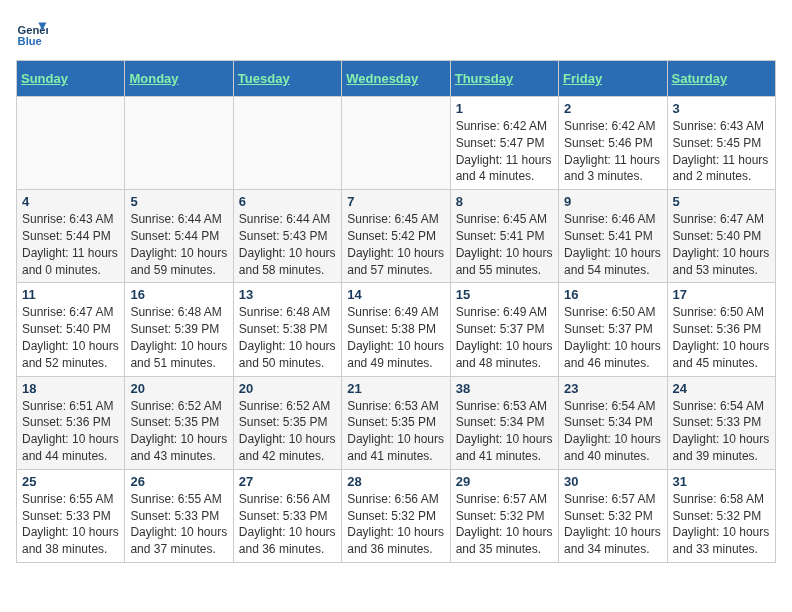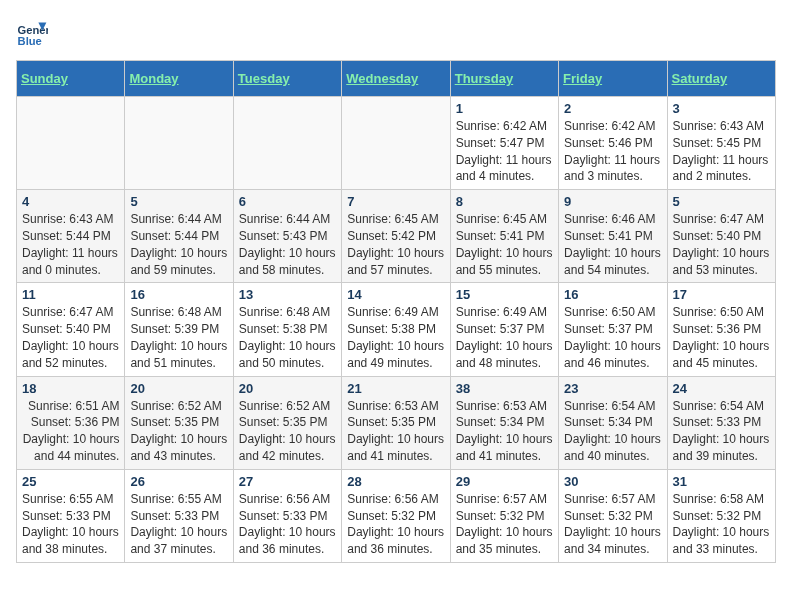--- a/index.html
+++ b/index.html
@@ -221,21 +221,21 @@
         <td>
           <span class="day-num">17</span>
           <div class="day-info" style="white-space: pre-line;">Sunrise: 6:50 AM
 Sunset: 5:36 PM
 Daylight: 10 hours and 45 minutes.</div>
         </td>
       </tr>
       <tr>
         <td>
           <span class="day-num">18</span>
-          <div class="day-info" style="white-space: pre-line; text-align: right;">Sunrise: 6:51 AM
+          <div class="day-info" style="white-space: pre-line;">Sunrise: 6:51 AM
 Sunset: 5:36 PM
 Daylight: 10 hours and 44 minutes.</div>
         </td>
         <td>
           <span class="day-num">20</span>
           <div class="day-info" style="white-space: pre-line;">Sunrise: 6:52 AM
 Sunset: 5:35 PM
 Daylight: 10 hours and 43 minutes.</div>
         </td>
         <td>

